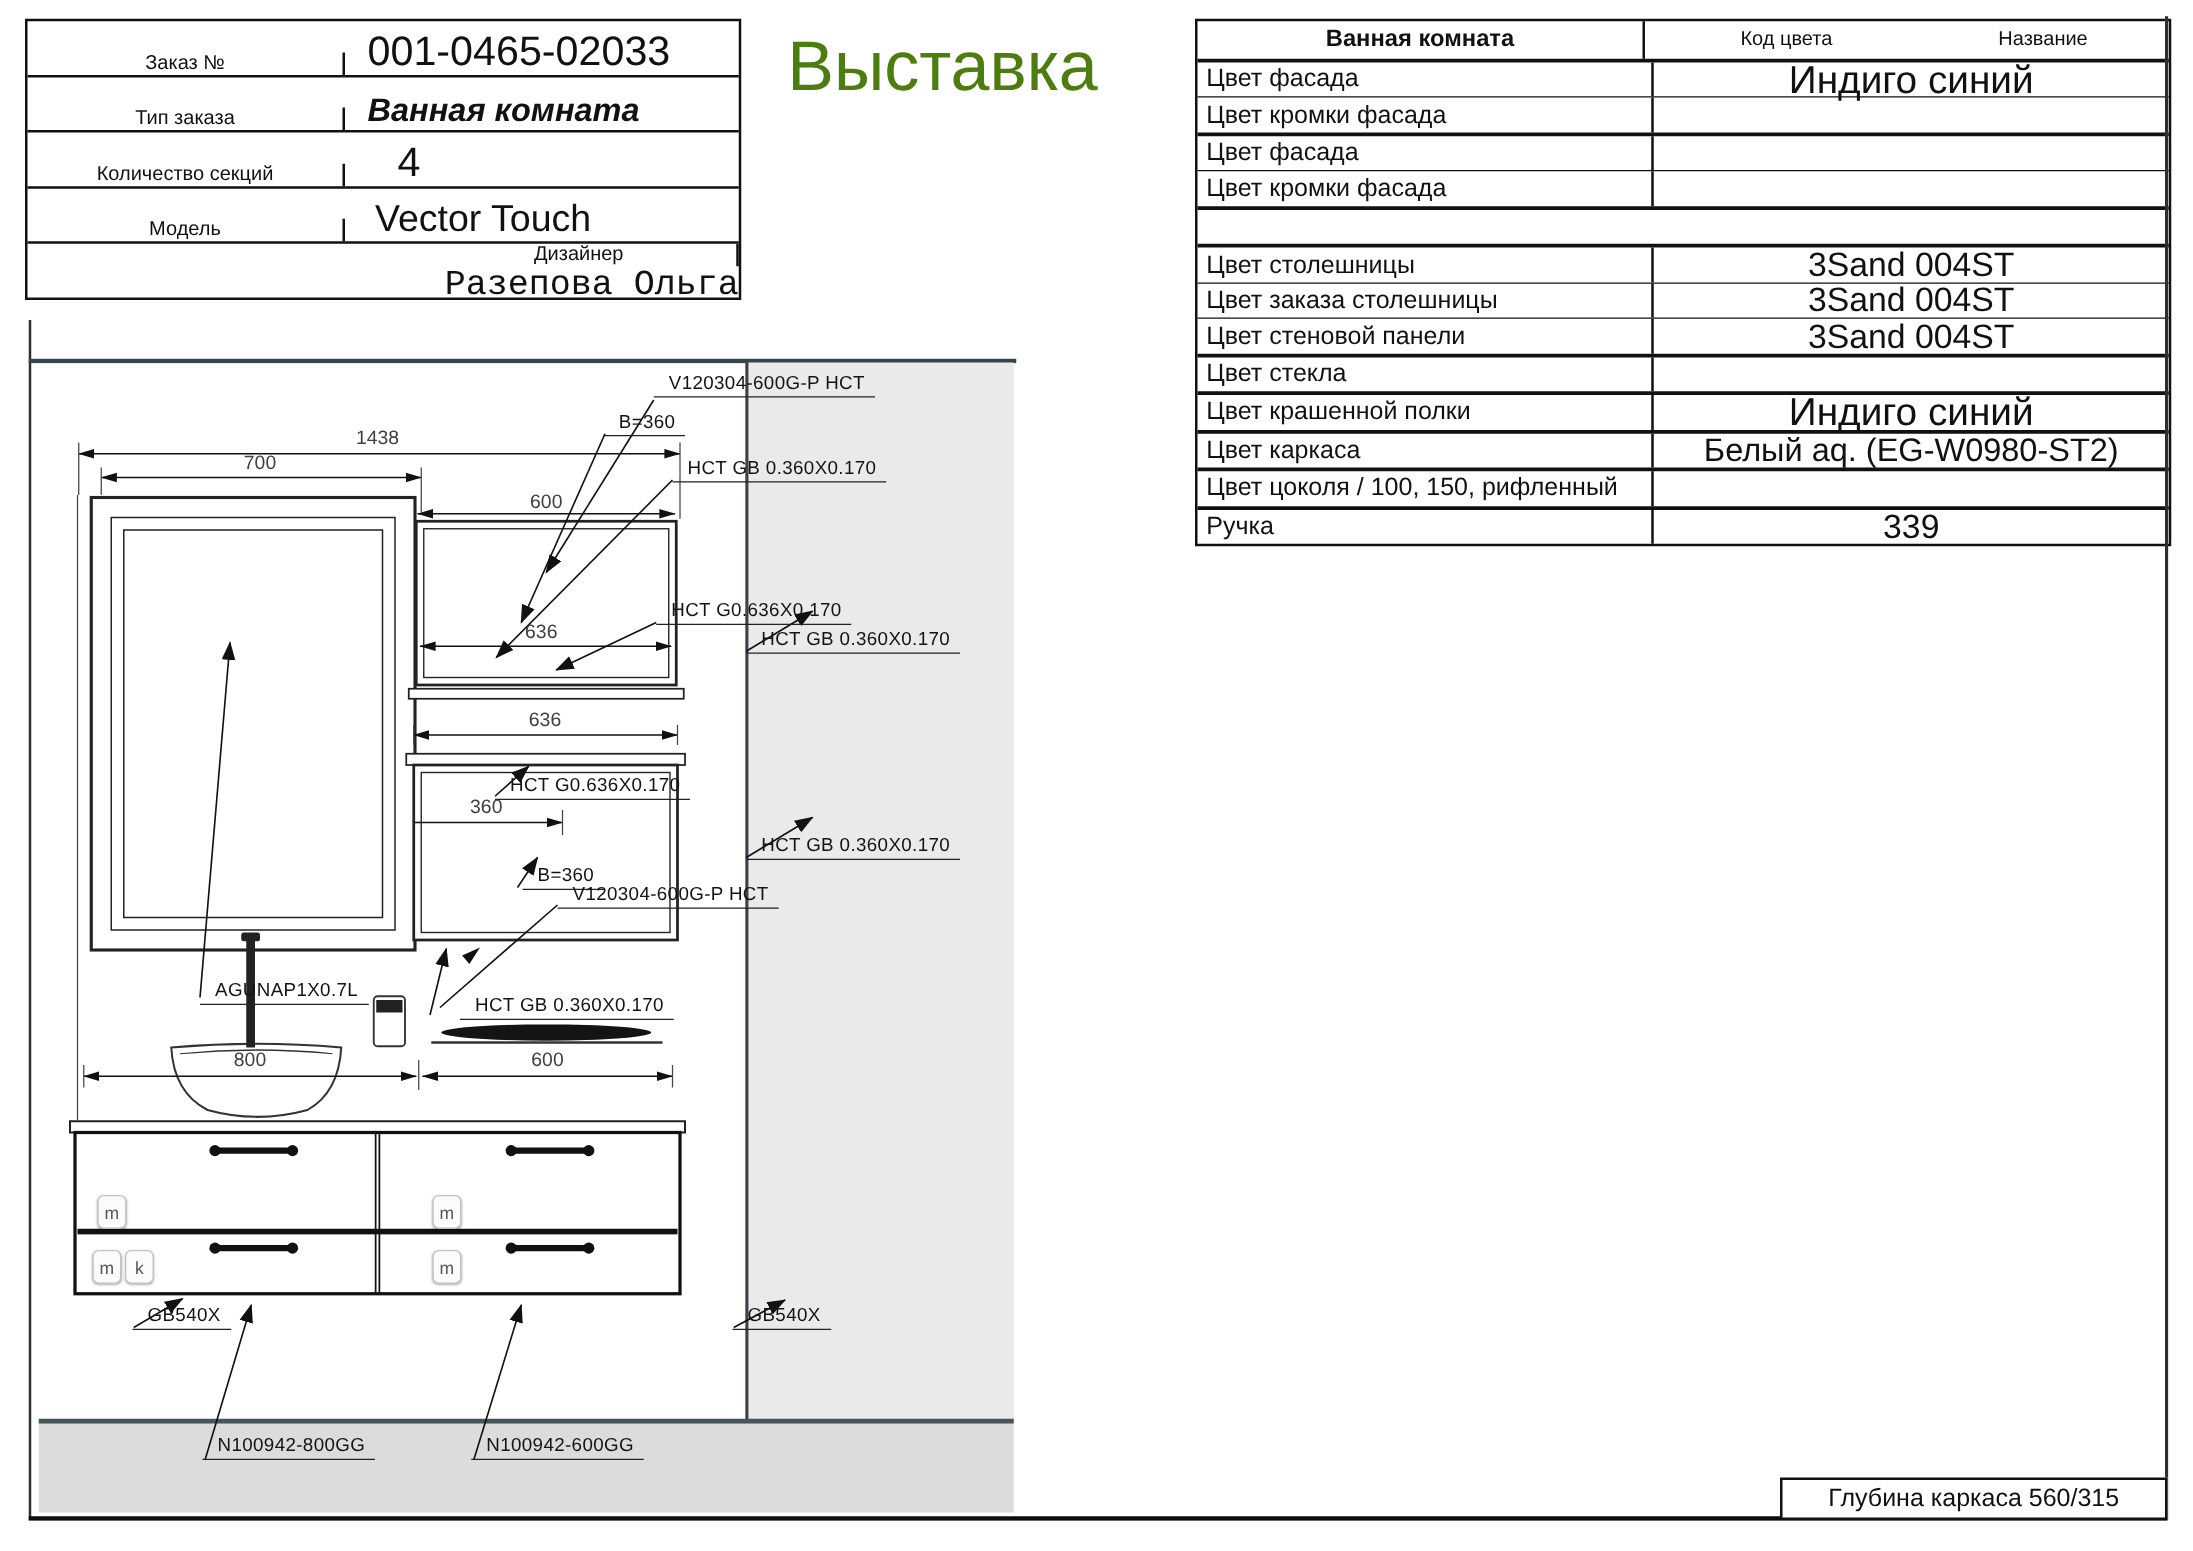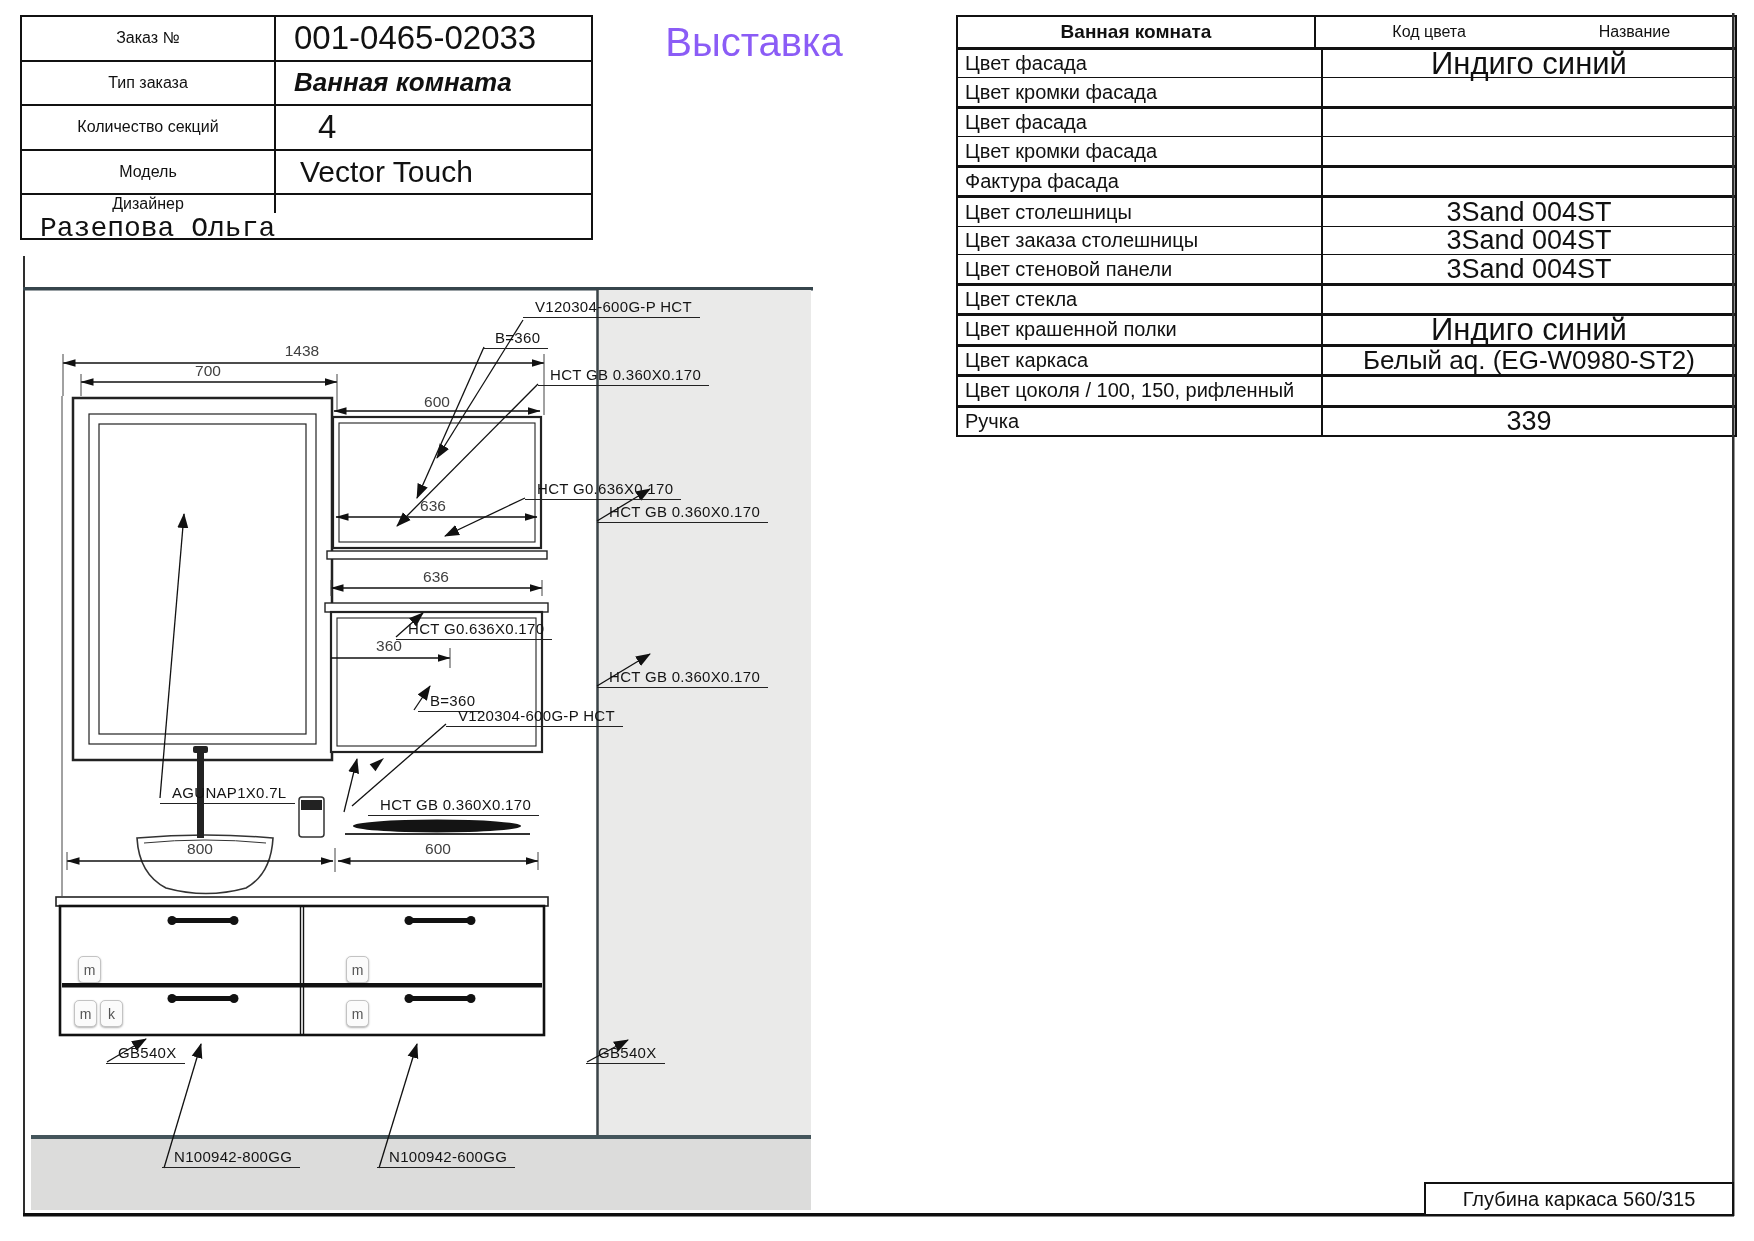--- a/index.html
+++ b/index.html
@@ -2,33 +2,33 @@
 <html><head>
 <meta charset="utf-8">
 <style>
   html,body{margin:0;padding:0;background:#fff;}
   .page{position:relative;width:1754px;height:1241px;background:#ffffff;overflow:hidden;
         font-family:"Liberation Sans",sans-serif;color:#111;}
 
   
   .order-info{position:absolute;left:20px;top:15px;width:573px;height:225px;
               border:2px solid #111;box-sizing:border-box;display:flex;flex-direction:column;background:#fff;}
-  .o-row{flex:1;display:flex;border-bottom:2px solid #111;min-height:0;}
+  .o-row{flex:1;display:flex;border-bottom:2px solid #111;min-height:0;align-items:flex-end;}
   .o-row:last-child{border-bottom:none;flex-direction:column;}
   .o-label{width:252px;border-right:2px solid #111;display:flex;align-items:center;justify-content:center;
            font-size:16px;text-align:center;}
   .o-value{flex:1;display:flex;align-items:center;padding-left:18px;white-space:nowrap;}
   .ov-num{font-size:33px;}
   .ov-type{font-size:26px;font-weight:bold;font-style:italic;}
   .ov-count{font-size:33px;padding-left:42px;}
   .ov-model{font-size:30px;padding-left:24px;}
   .ov-designer{font-size:28px;font-family:Liberation Mono, monospace;}
 
   
-  .title{position:absolute;left:596px;top:20px;width:316px;text-align:center;font-size:40px;color:#8b5cf6;}
+  .title{position:absolute;left:596px;top:20px;width:316px;text-align:center;font-size:56px;color:#4d7c0f;}
 
   
   .spec{position:absolute;left:956px;top:15px;width:781px;height:422px;border:2px solid #111;
         box-sizing:border-box;display:flex;flex-direction:column;background:#fff;}
   .s-row{flex:1;display:flex;border-bottom:1.5px solid #111;min-height:0;}
   .s-row.thick{border-bottom-width:3px;}
   .s-row:last-child{border-bottom:none;}
   .s-label{width:356px;border-right:2px solid #111;display:flex;align-items:center;
            padding-left:7px;font-size:20px;white-space:nowrap;}
   .s-value{flex:1;display:flex;align-items:center;justify-content:center;line-height:1;white-space:nowrap;}
@@ -103,21 +103,20 @@
     </div>
     <div class="s-row">
       <div class="s-label">Цвет фасада</div>
       <div class="s-value"></div>
     </div>
     <div class="s-row thick">
       <div class="s-label">Цвет кромки фасада</div>
       <div class="s-value"></div>
     </div>
     <div class="s-row thick">
-      <div class="s-label">Фактура фасада</div>
       <div class="s-value"></div>
     </div>
     <div class="s-row">
       <div class="s-label">Цвет столешницы</div>
       <div class="s-value sv-lg">3Sand 004ST</div>
     </div>
     <div class="s-row">
       <div class="s-label">Цвет заказа столешницы</div>
       <div class="s-value sv-lg">3Sand 004ST</div>
     </div>

